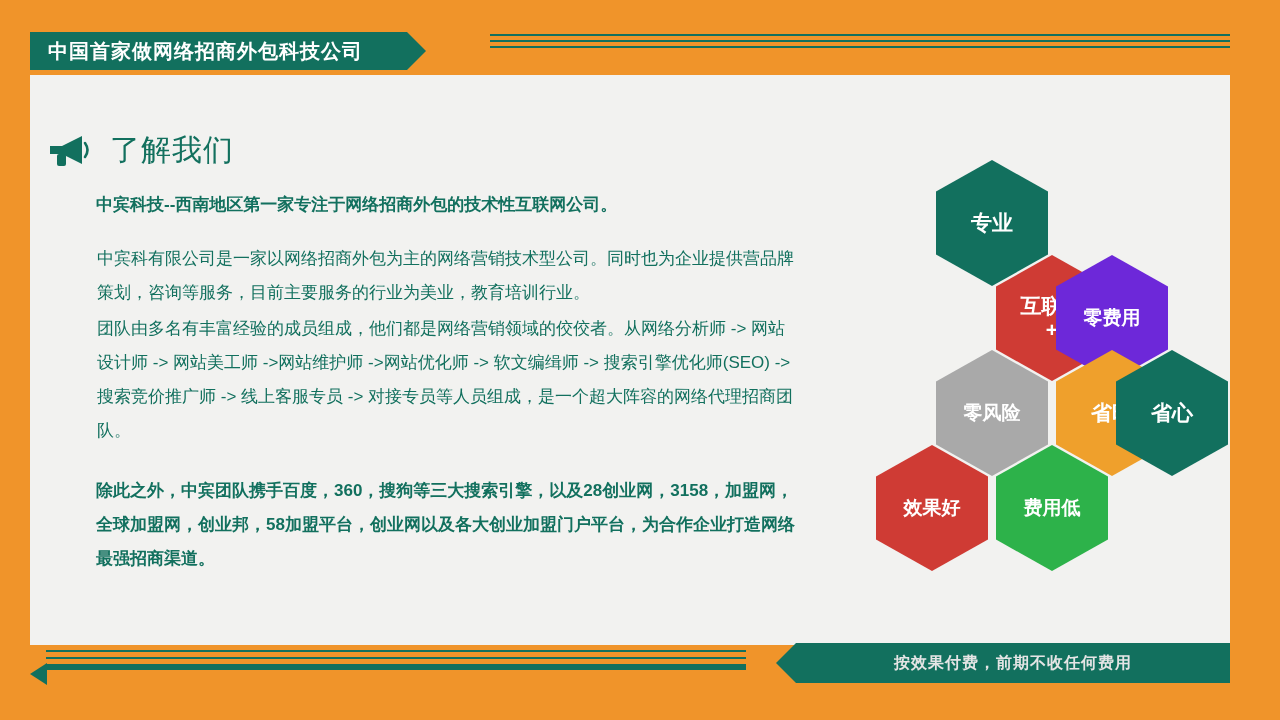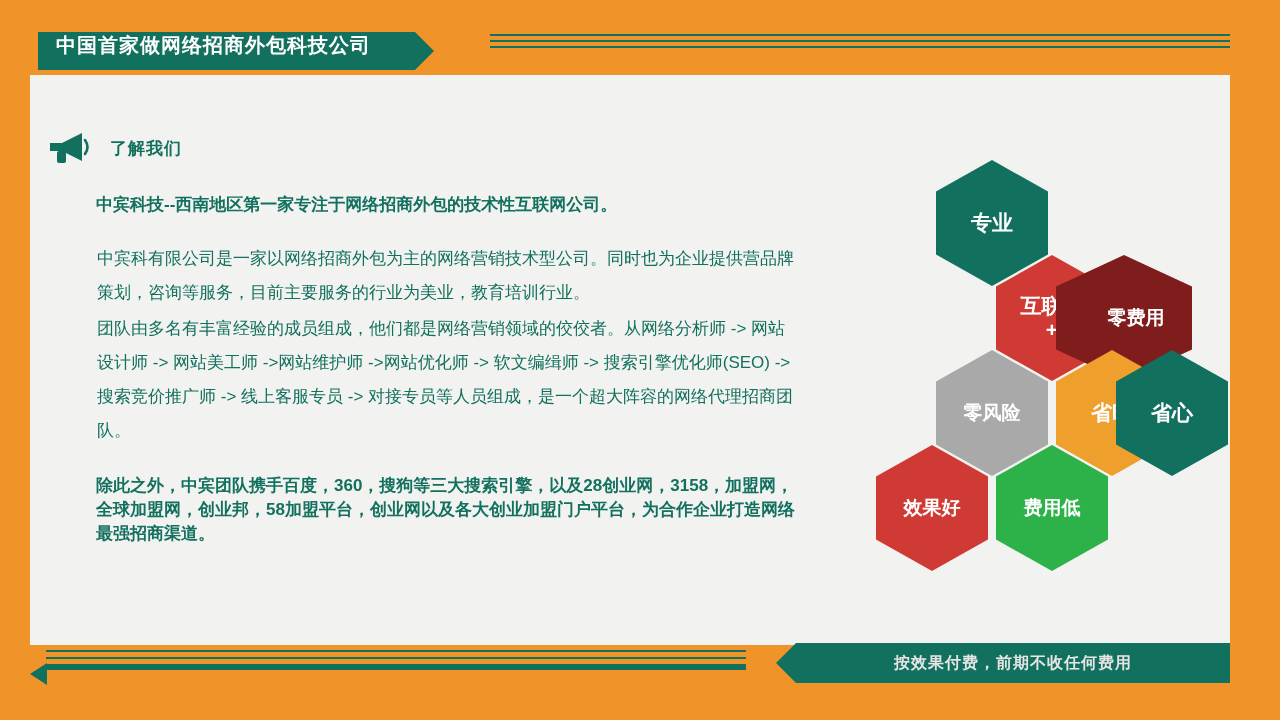--- a/index.html
+++ b/index.html
@@ -30,23 +30,23 @@
     background: #F2F2F0;
   }
   
   .title-banner {
     position: absolute;
     left: 30px;
     top: 32px;
     height: 38px;
     background: #12705E;
     display: flex;
+    align-items: center;
     padding: 0 44px 0 18px;
     z-index: 5;
-    margin-left: 8px;
   }
   .title-banner-text {
     color: #FFFFFF;
     font-size: 20px;
     font-weight: bold;
     letter-spacing: 1px;
     white-space: nowrap;
   }
   .banner-notch {
     position: absolute;
@@ -146,22 +146,22 @@
     align-items: center;
     gap: 18px;
   }
   .megaphone {
     width: 44px;
     height: 36px;
     display: block;
   }
   .section-title {
     color: #12705E;
-    font-size: 17px;
-    font-weight: bold;
+    font-size: 30px;
+    font-weight: normal;
     letter-spacing: 1px;
   }
 
   
   .text-col {
     position: absolute;
     left: 96px;
     top: 190px;
     width: 700px;
     color: #12705E;
@@ -178,21 +178,21 @@
     color: #12705E;
     line-height: 34px;
     margin: 1px;
     font-weight: normal;
   }
   .para.p2 { margin-top: 2px; }
   .closing {
     font-size: 17px;
     font-weight: bold;
     color: #12705E;
-    line-height: 24px;
+    line-height: 34px;
     margin: 26px 0 0 0;
   }
 
   
   .hex-wrap {
     position: absolute;
     left: 836px;
     top: 160px;
     width: 400px;
     height: 390px;
@@ -249,21 +249,21 @@
     <p class="closing">除此之外，中宾团队携手百度，360，搜狗等三大搜索引擎，以及28创业网，3158，加盟网，全球加盟网，创业邦，58加盟平台，创业网以及各大创业加盟门户平台，为合作企业打造网络最强招商渠道。</p>
   </div>
 
   <div class="hex-wrap" id="hex-wrap">
       <div class="hex" style="left: 100px; top: 0px; background: rgb(18, 112, 94);">
         <span>专业</span>
       </div>
       <div class="hex" style="left: 160px; top: 95px; background: rgb(207, 59, 52);">
         <span>互联网<br>+</span>
       </div>
-      <div class="hex small-text" style="left: 220px; top: 95px; background: #7f1d1d; padding-left: 24px;">
+      <div class="hex small-text" style="left: 220px; top: 95px; background: #6d28d9;">
         <span>零费用</span>
       </div>
       <div class="hex small-text" style="left: 100px; top: 190px; background: rgb(169, 169, 169);">
         <span>零风险</span>
       </div>
       <div class="hex" style="left: 220px; top: 190px; background: rgb(239, 160, 44);">
         <span>省时</span>
       </div>
       <div class="hex small-text" style="left: 40px; top: 285px; background: rgb(207, 59, 52);">
         <span>效果好</span>

